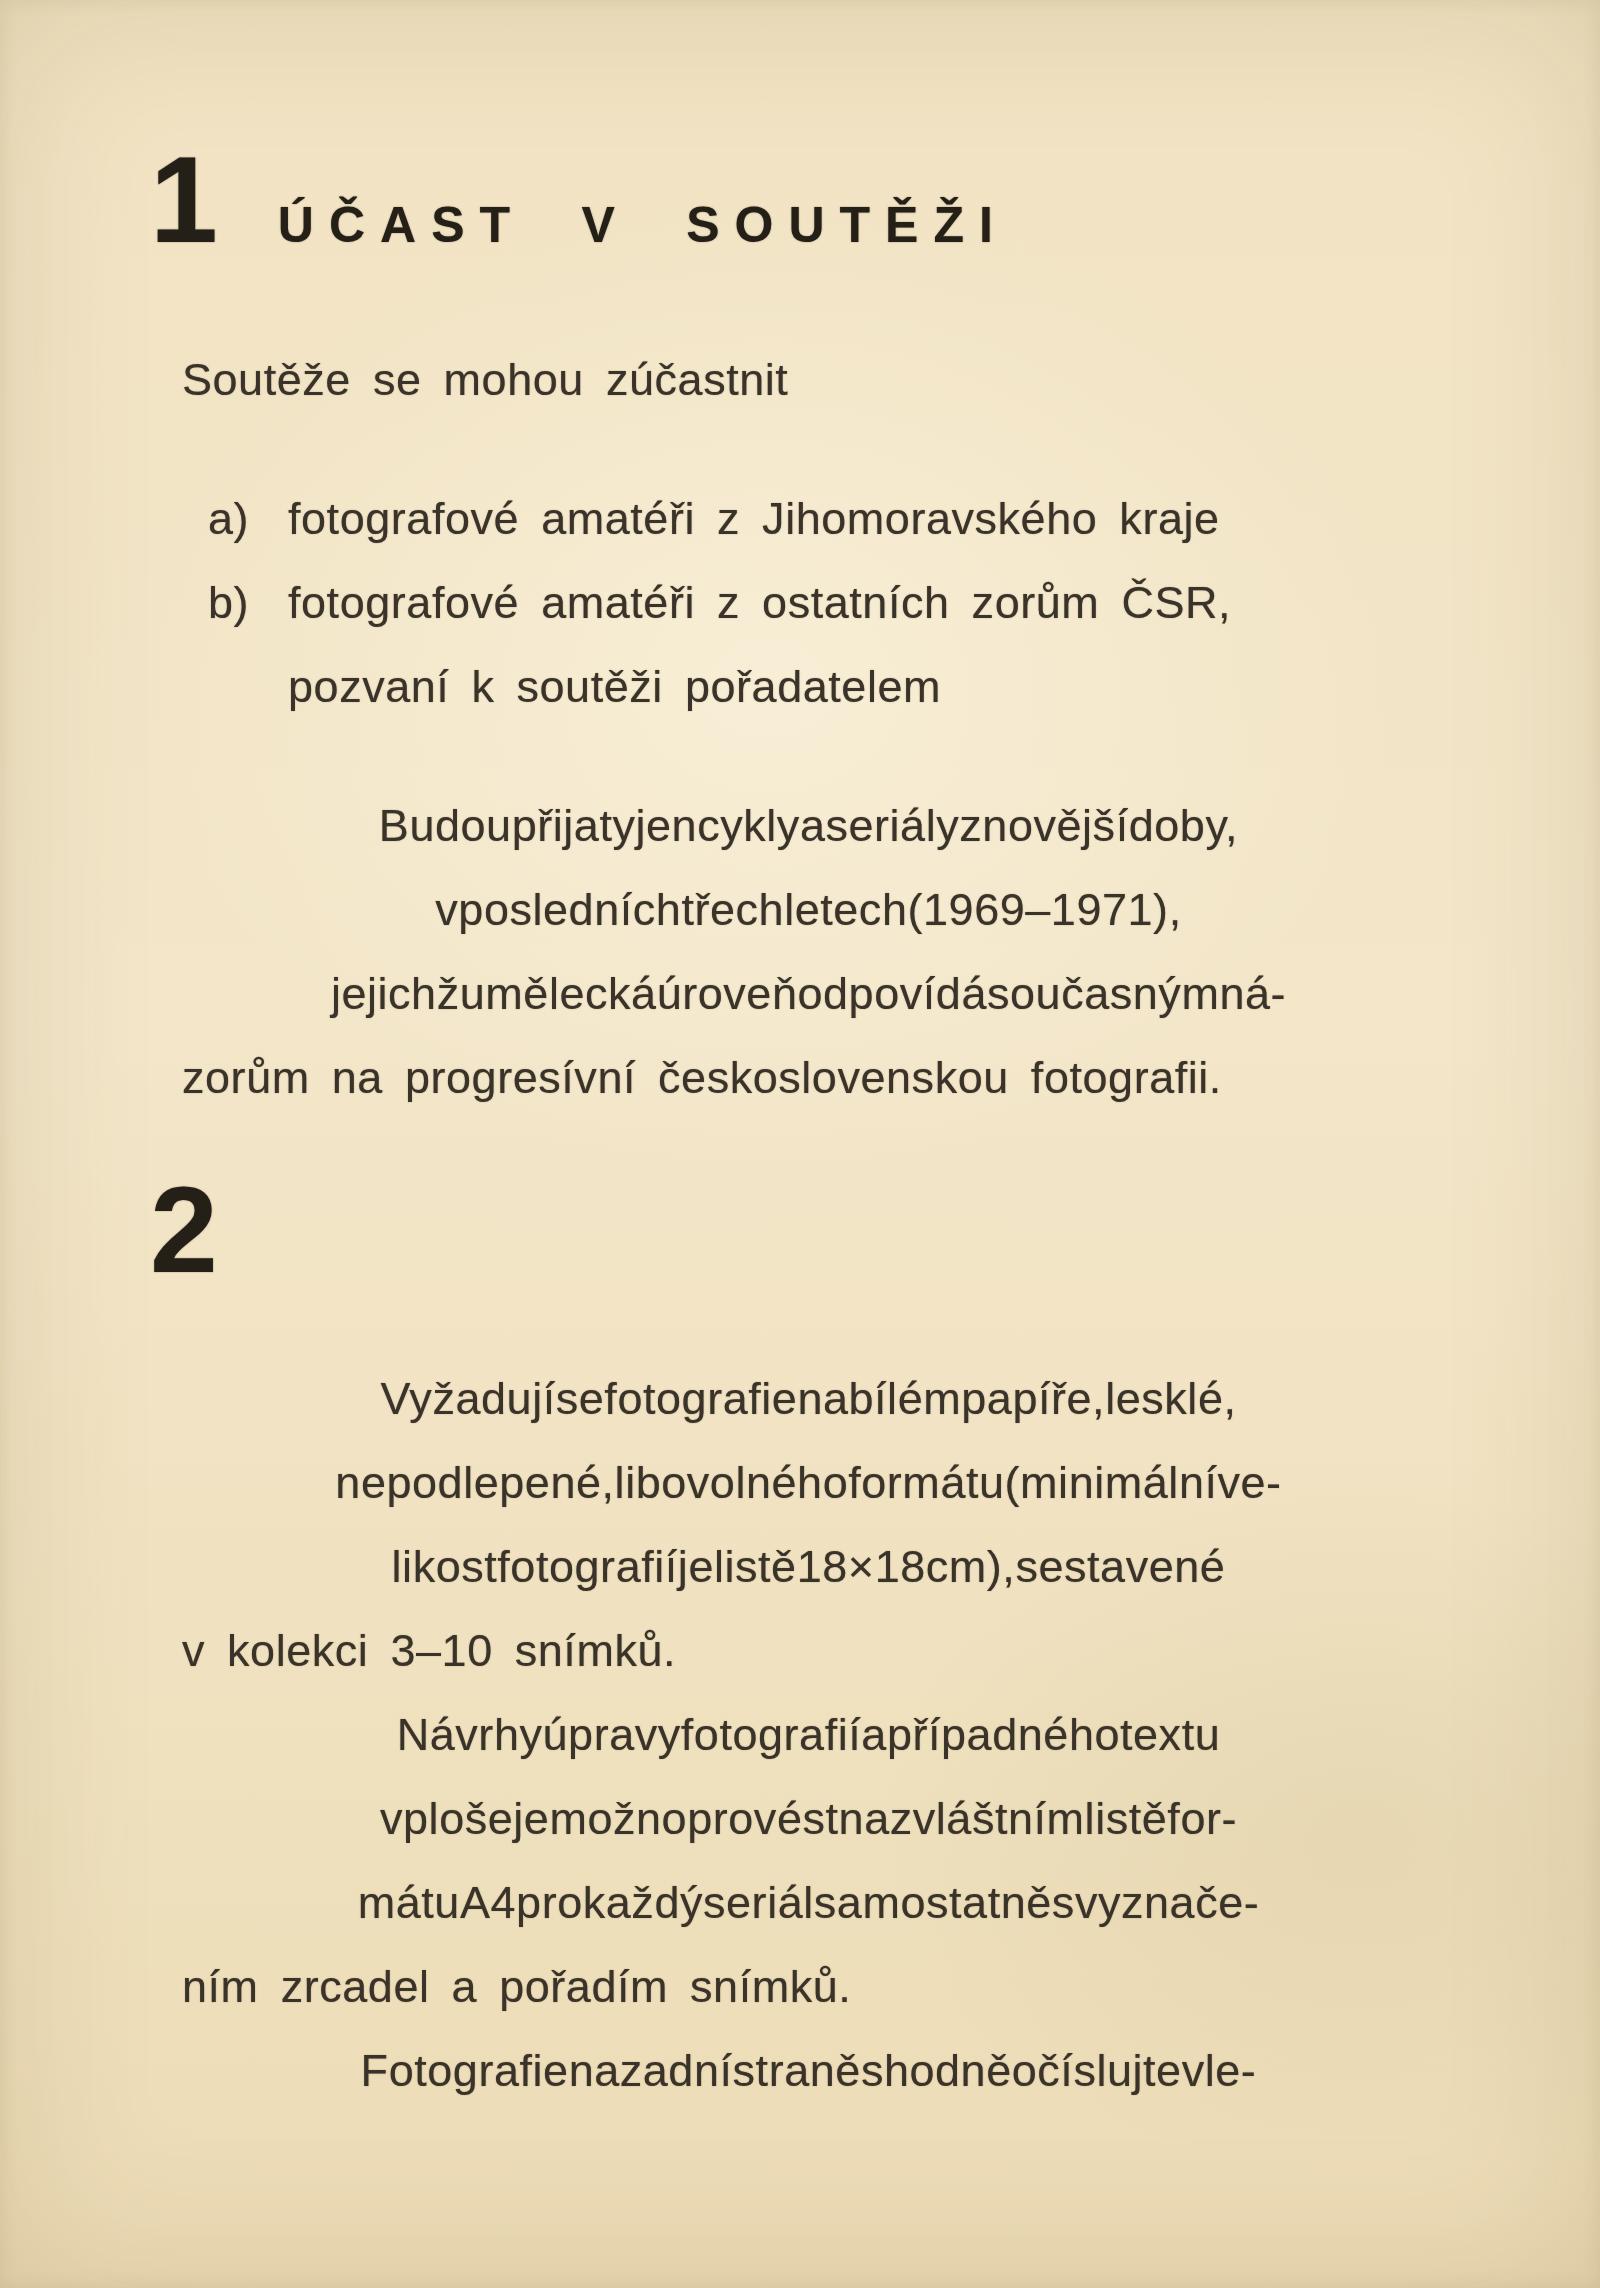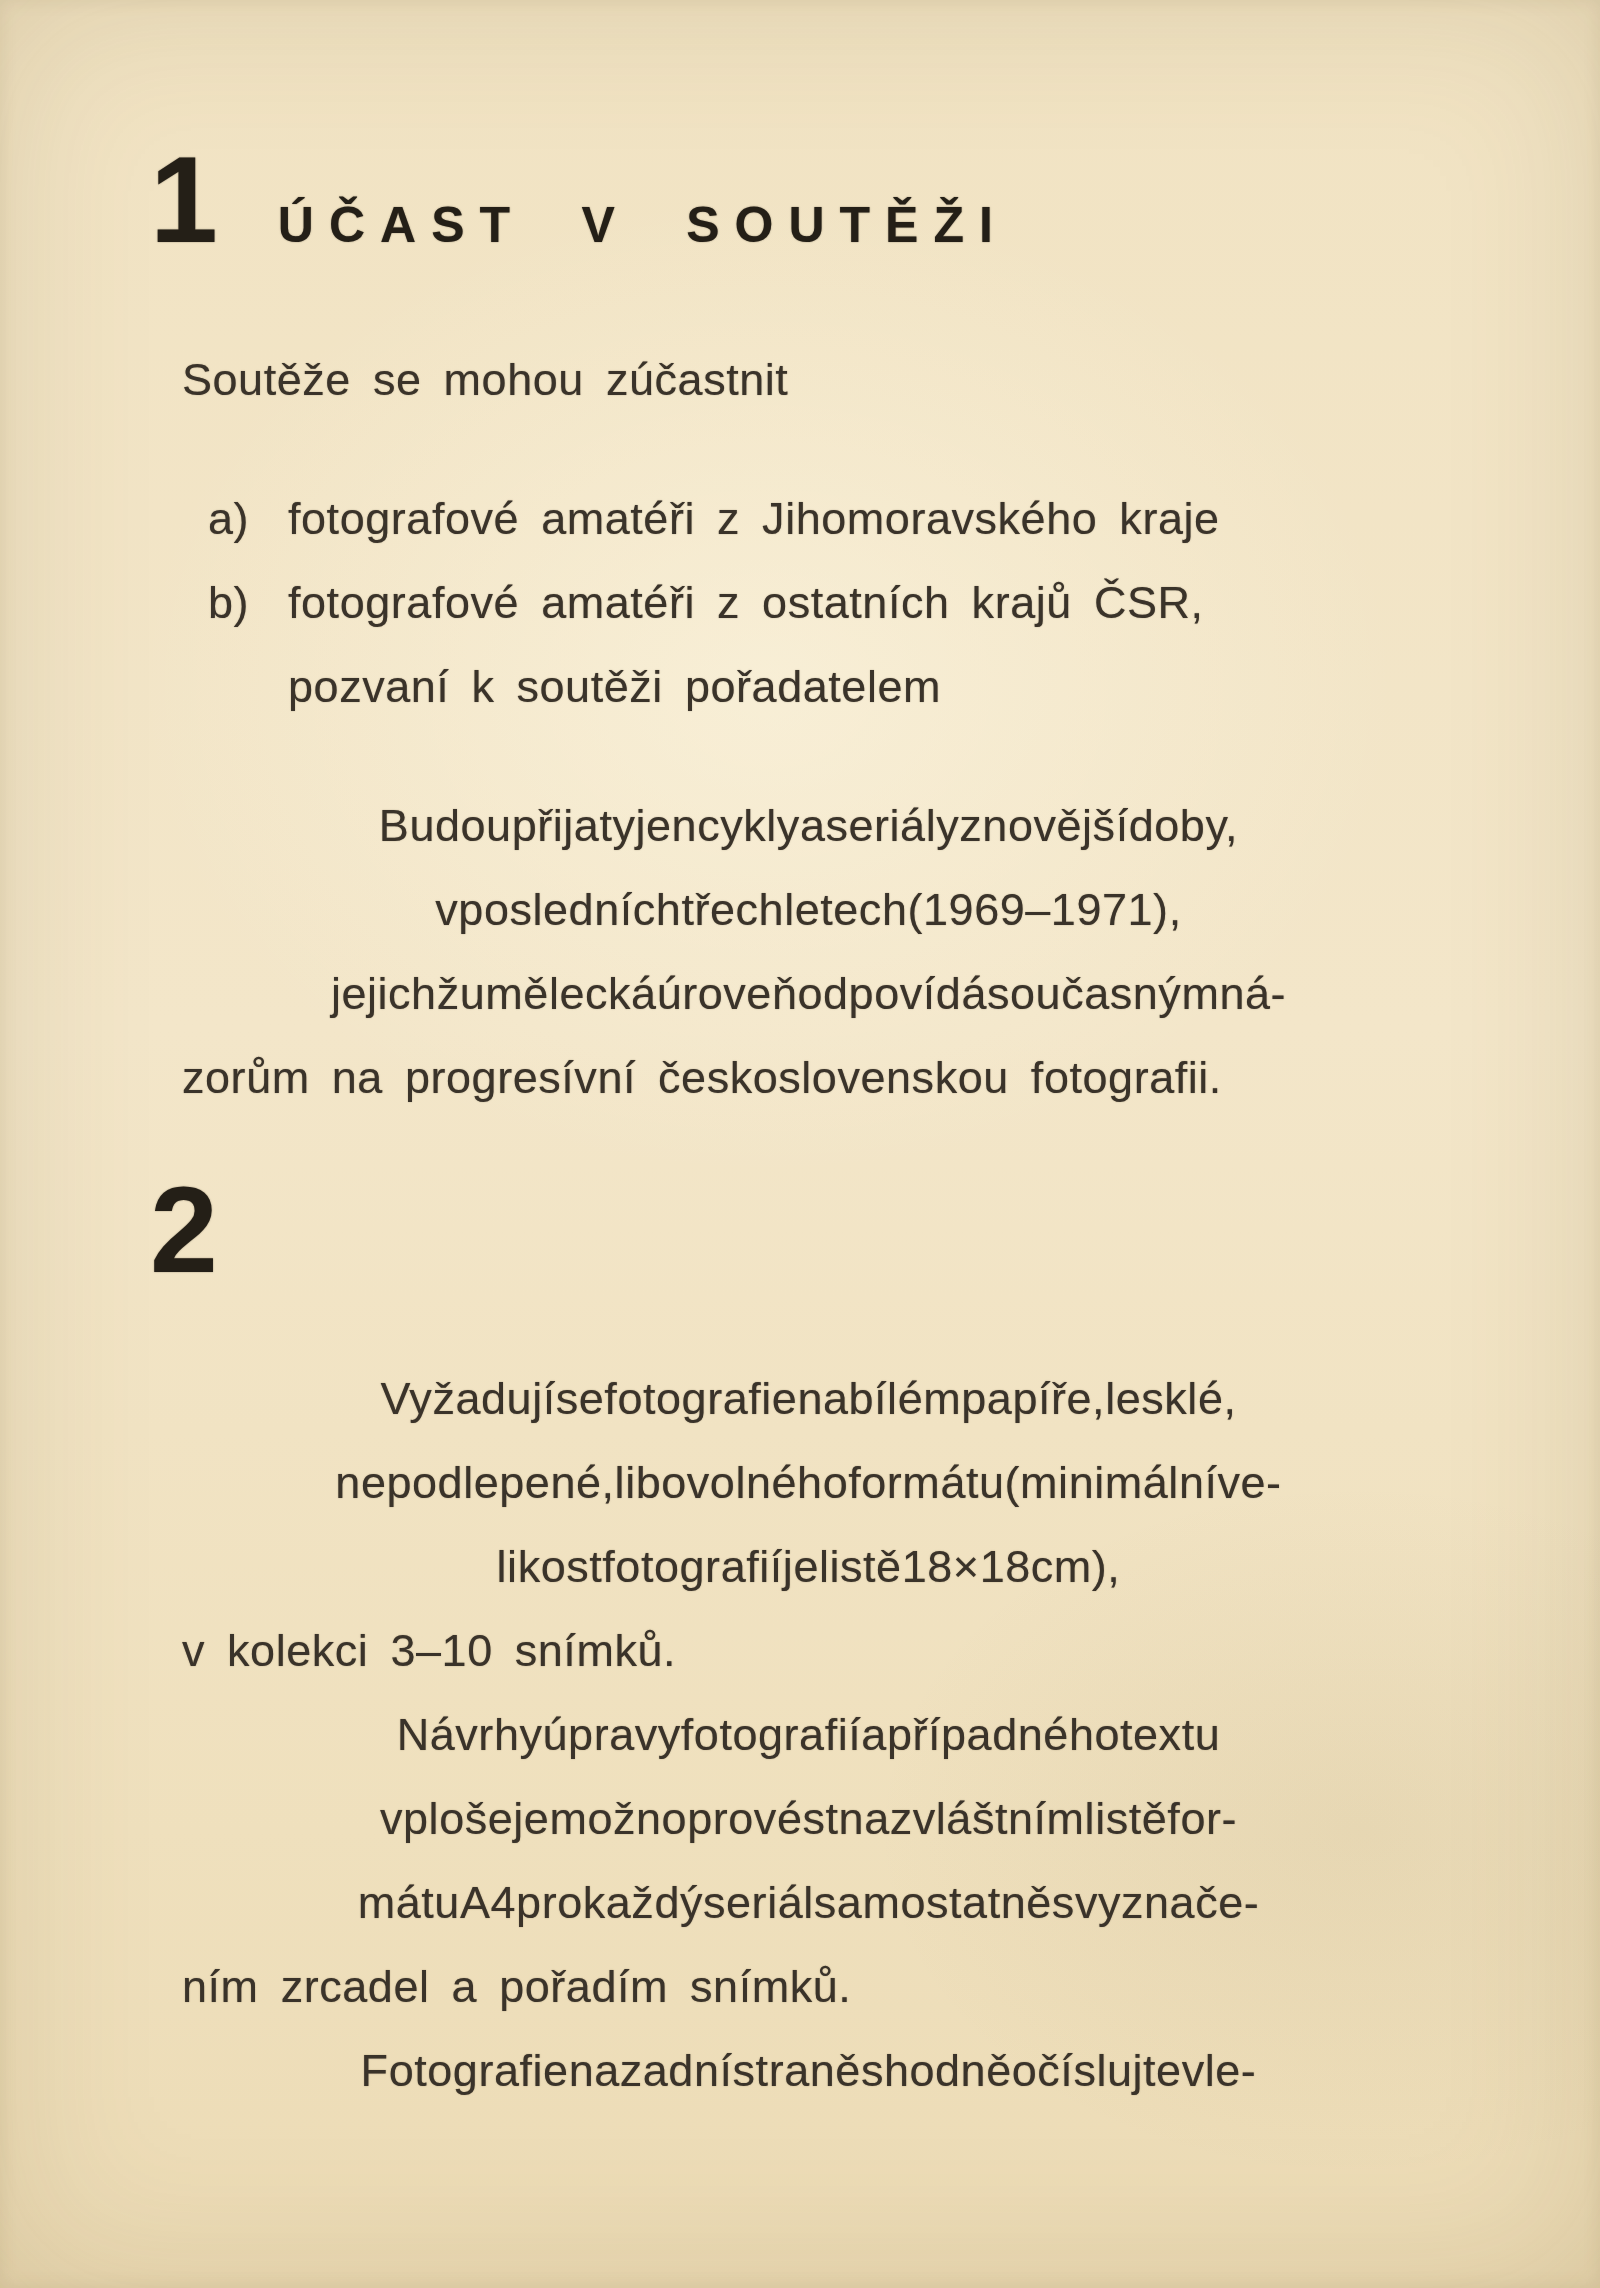--- a/index.html
+++ b/index.html
@@ -82,21 +82,21 @@
             </div>
             <div class="li-text">
               <div class="line">fotografové amatéři z Jihomoravského kraje</div>
             </div>
           </div>
           <div class="li">
             <div class="marker">
               <div class="line">b)</div>
             </div>
             <div class="li-text">
-              <div class="line">fotografové amatéři z ostatních krajů ČSR,</div>
+              <div class="line">fotografové amatéři z ostatních zorům ČSR,</div>
               <div class="line">pozvaní k soutěži pořadatelem</div>
             </div>
           </div>
         </div>
         <div class="block para">
           <div class="line j">
             <span class="w">Budou</span>
             <span class="w">přijaty</span>
             <span class="w">jen</span>
             <span class="w">cykly</span>
@@ -145,20 +145,21 @@
             <span class="w">(minimální</span>
             <span class="w">ve-</span>
           </div>
           <div class="line j">
             <span class="w">likost</span>
             <span class="w">fotografií</span>
             <span class="w">je</span>
             <span class="w">listě</span>
             <span class="w">18×18</span>
             <span class="w">cm),</span>
+            <span class="w">sestavené</span>
           </div>
           <div class="line">v kolekci 3–10 snímků.</div>
         </div>
         <div class="block para">
           <div class="line j">
             <span class="w">Návrhy</span>
             <span class="w">úpravy</span>
             <span class="w">fotografií</span>
             <span class="w">a</span>
             <span class="w">případného</span>

